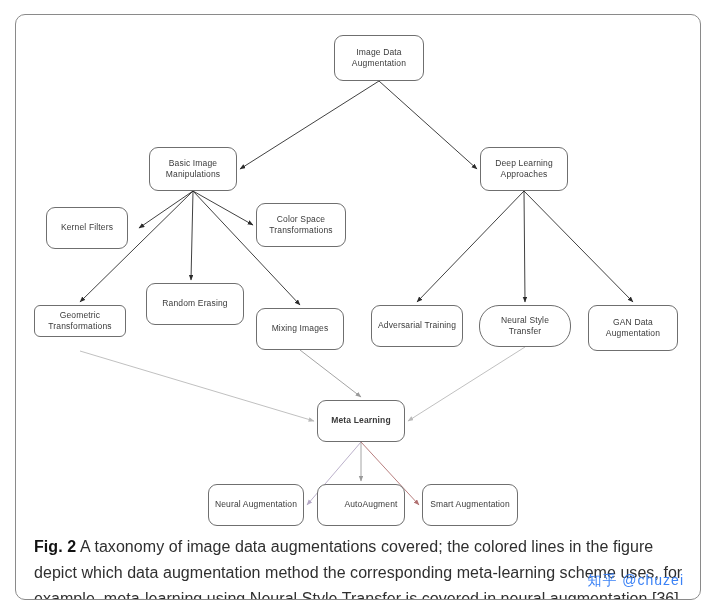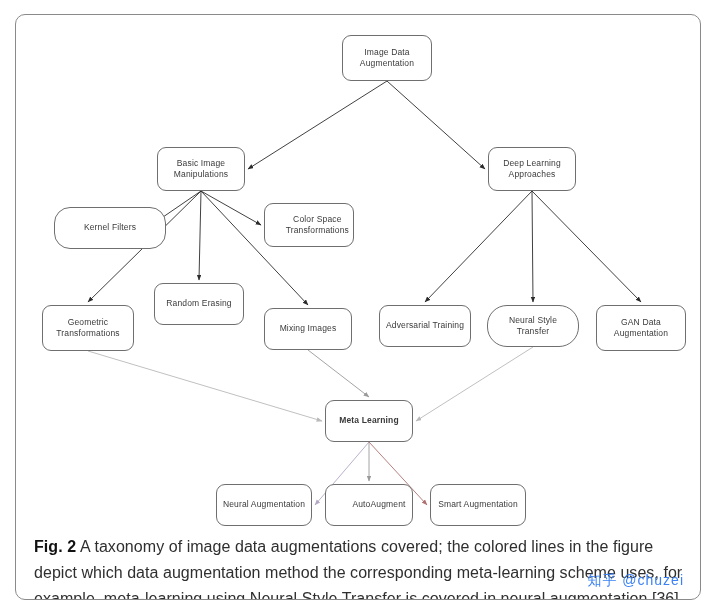--- a/index.html
+++ b/index.html
@@ -22,21 +22,21 @@
     width: 686px;
     height: 586px;
     border: 1px solid #8a8a8a;
     border-radius: 10px;
     background: #ffffff;
     box-sizing: border-box;
     overflow: hidden;
   }
   #diagram-area {
     position: absolute;
-    left: 8px;
+    left: 0;
     top: 0;
     width: 684px;
     height: 520px;
   }
   #edges-svg {
     position: absolute;
     left: 0;
     top: 0;
     width: 684px;
     height: 520px;
@@ -138,32 +138,32 @@
 Augmentation</span>
           </div>
           <div class="node" style="left: 133px; top: 132px; width: 88px; height: 44px;">
             <span>Basic Image
 Manipulations</span>
           </div>
           <div class="node" style="left: 464px; top: 132px; width: 88px; height: 44px;">
             <span>Deep Learning
 Approaches</span>
           </div>
-          <div class="node" style="left: 30px; top: 192px; width: 112px; height: 42px; border-radius: 16px;">
+          <div class="node" style="left: 30px; top: 192px; width: 82px; height: 42px;">
             <span>Kernel Filters</span>
           </div>
-          <div class="node" style="left: 240px; top: 188px; width: 90px; height: 44px; justify-content: flex-end;">
+          <div class="node" style="left: 240px; top: 188px; width: 90px; height: 44px;">
             <span>Color Space
 Transformations</span>
           </div>
-          <div class="node" style="left: 18px; top: 290px; width: 92px; height: 46px;">
+          <div class="node" style="left: 18px; top: 290px; width: 92px; height: 32px; border-radius: 6px;">
             <span>Geometric
 Transformations</span>
           </div>
-          <div class="node" style="left: 130px; top: 268px; width: 90px; height: 42px;">
+          <div class="node" style="left: 130px; top: 268px; width: 98px; height: 42px;">
             <span>Random Erasing</span>
           </div>
           <div class="node" style="left: 240px; top: 293px; width: 88px; height: 42px; text-align: center;">
             <span>Mixing Images</span>
           </div>
           <div class="node" style="left: 355px; top: 290px; width: 92px; height: 42px;">
             <span>Adversarial Training</span>
           </div>
           <div class="node" style="left: 463px; top: 290px; width: 92px; height: 42px; border-radius: 20px;">
             <span>Neural Style Transfer</span>

